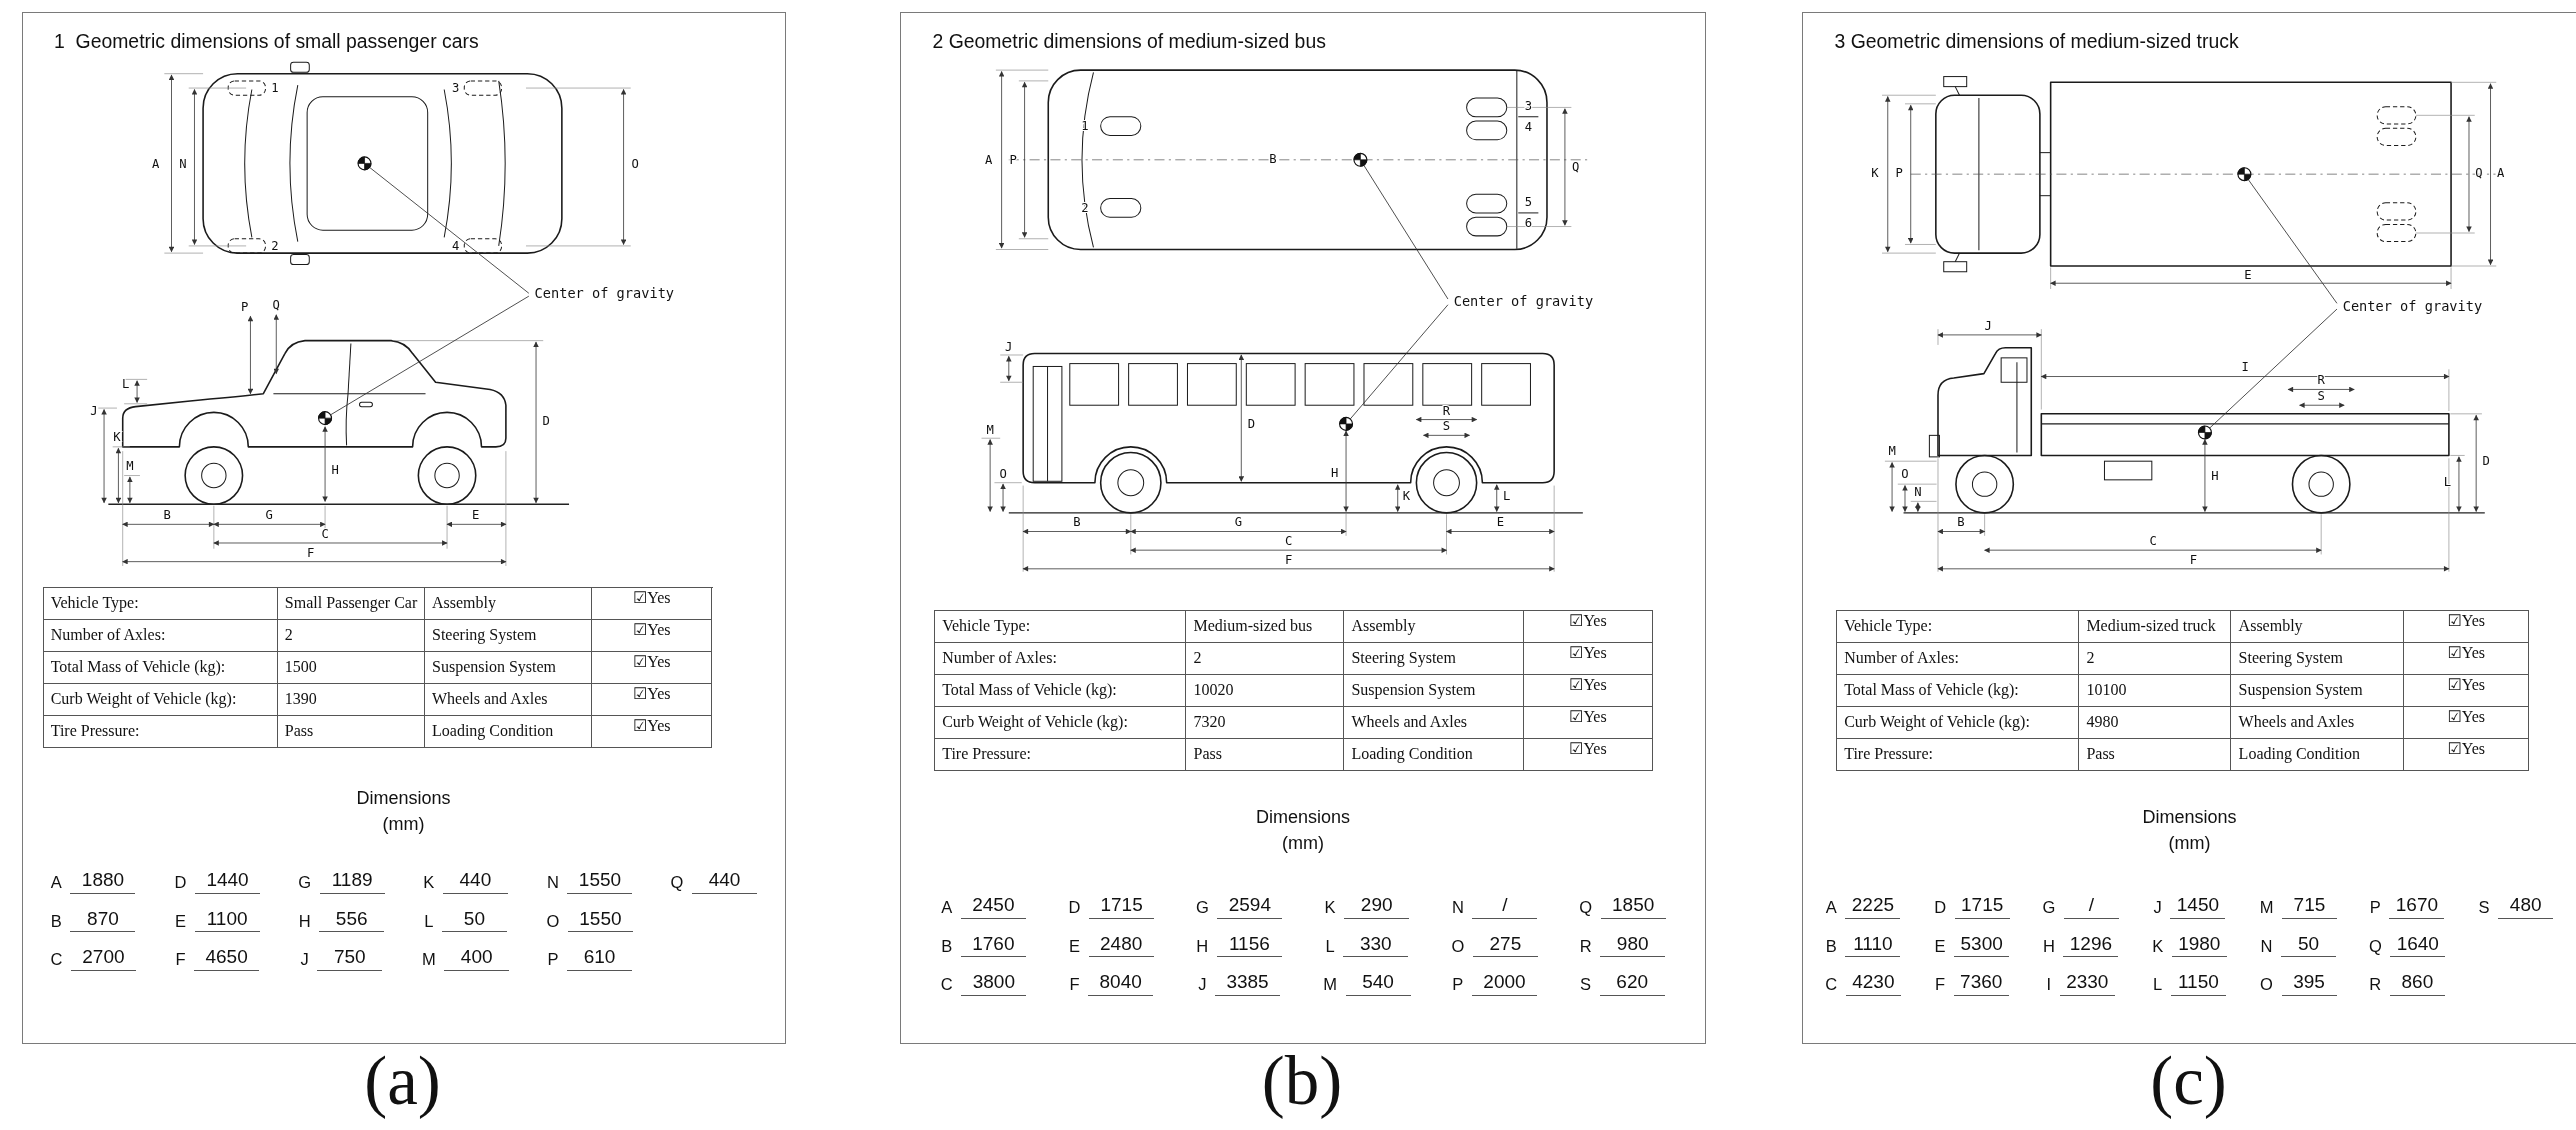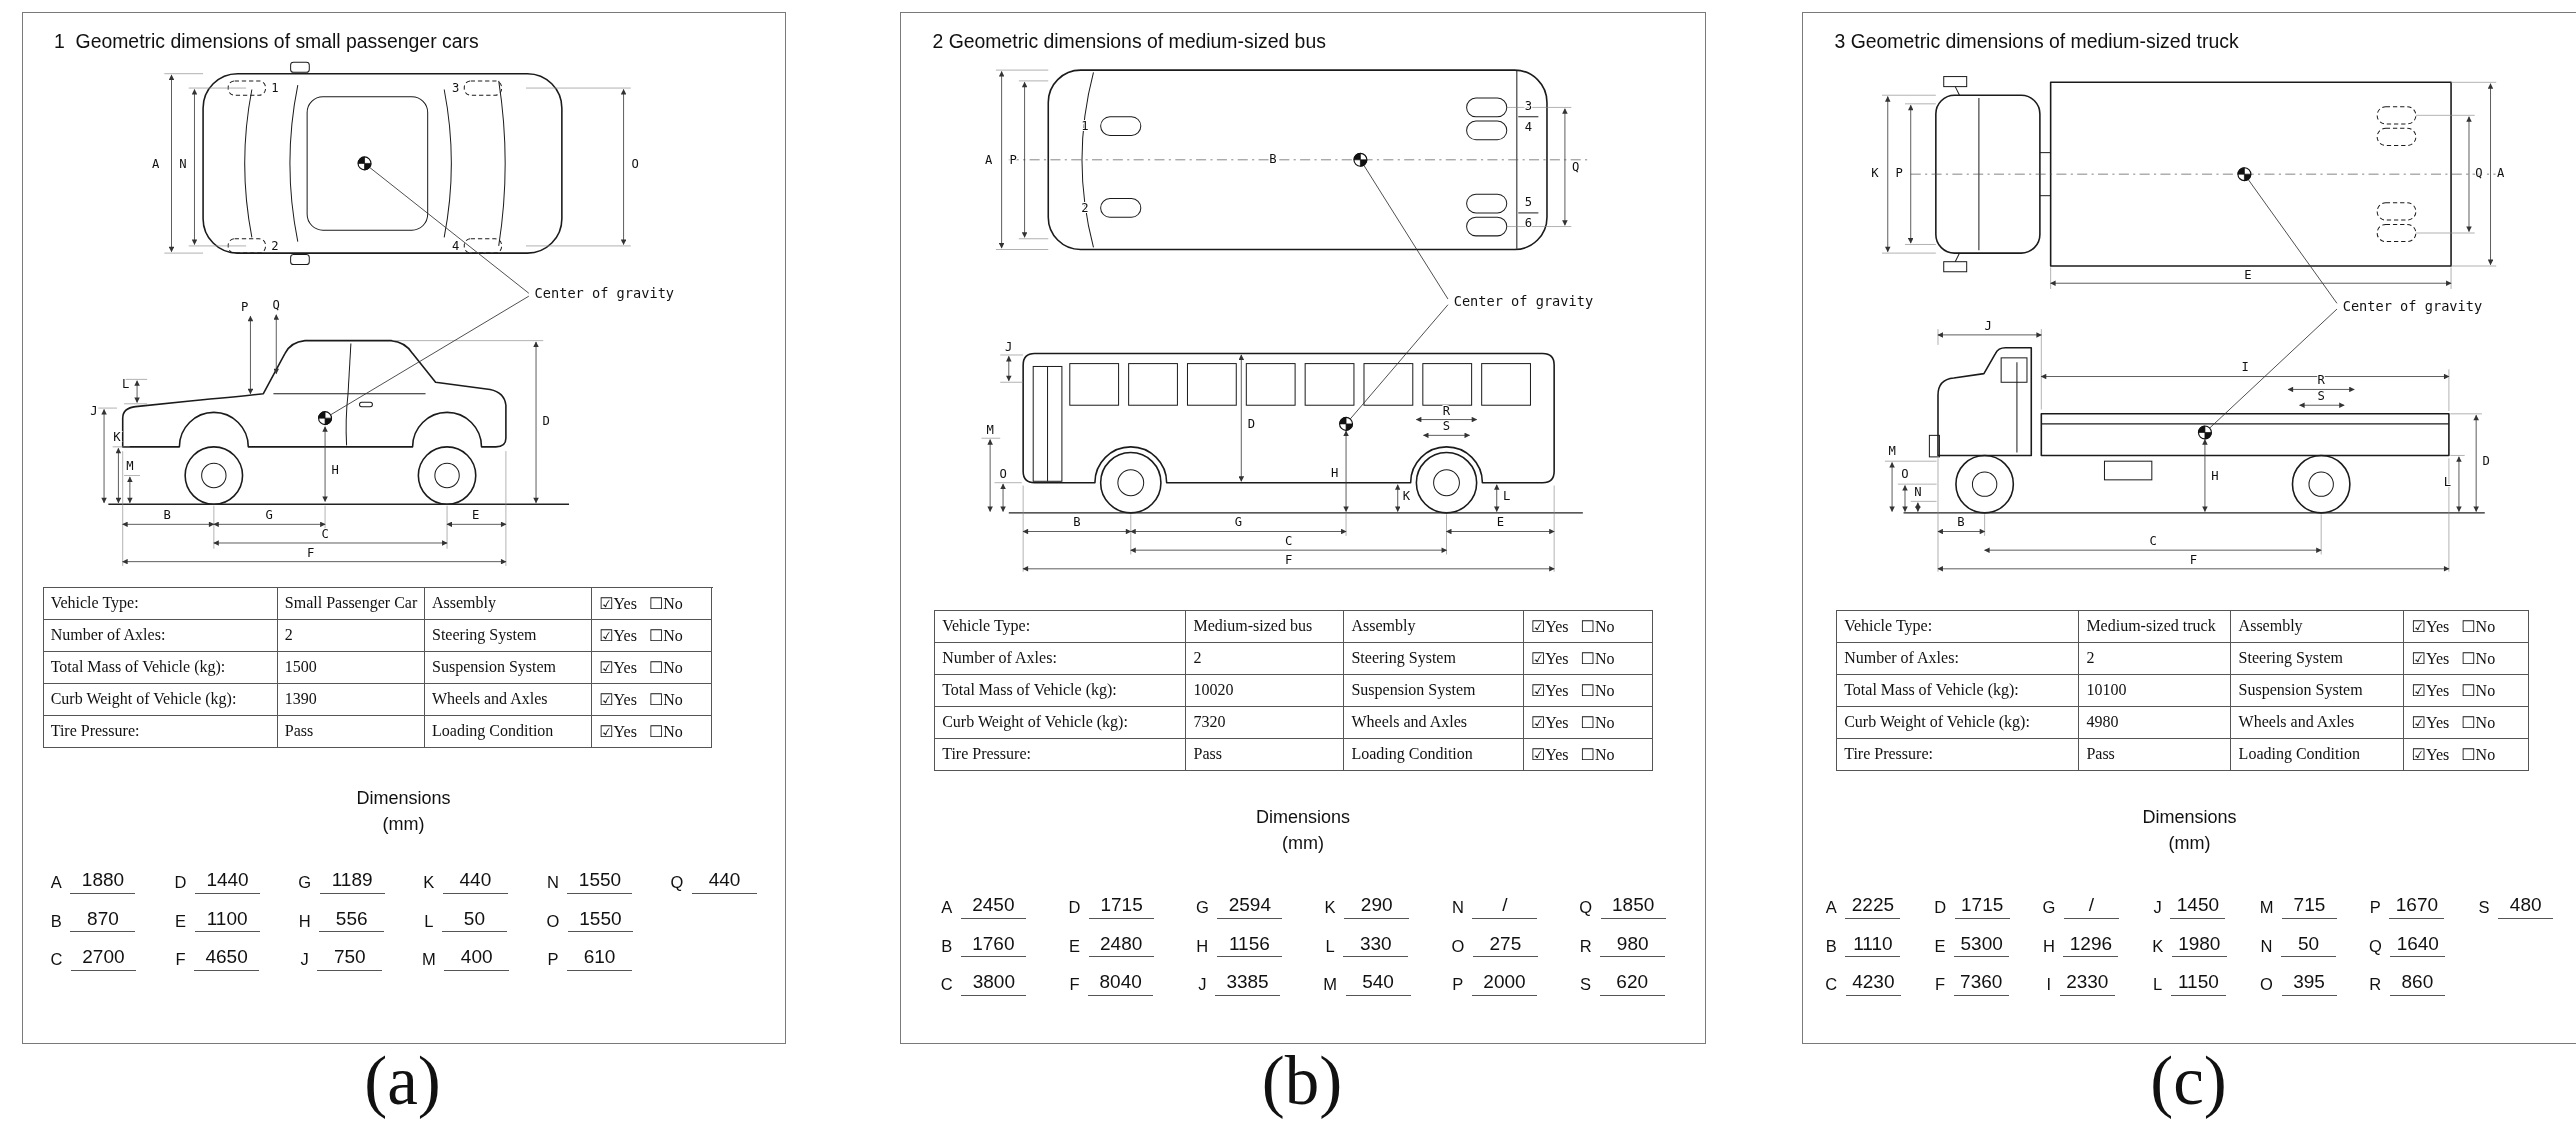--- a/index.html
+++ b/index.html
@@ -12,21 +12,21 @@
   .drawing{position:absolute;left:0;top:32px;width:100%;height:531px;}
 
   
   .info{position:absolute;border-top:1.1px solid #555;border-left:1.1px solid #555;}
   .info-a{top:574px;left:20px;width:669px;}
   .info-b{top:597px;left:33px;width:718px;}
   .info-c{top:597px;left:33px;width:692px;}
   .irow{display:grid;grid-template-columns:35% 22% 25% 18%;}
   .ic{border-right:1.1px solid #555;border-bottom:1.1px solid #555;padding:0 7.2px;height:31px;
       display:flex;align-items:center;font-size:16px;white-space:nowrap;overflow:hidden;font-family:Liberation Serif, serif;}
-  .c4{gap:12px;}
+  .c4{gap:32px;flex-direction:column;}
 
   
   .dim-head{position:absolute;left:0;right:0;text-align:center;font-size:18px;line-height:26px;}
   .dh-a{top:772px;}.dh-b{top:791px;}.dh-c{top:791px;}
   .dim-table{position:absolute;}
   .dt-a{top:849px;left:8.6px;right:8.6px;}
   .dt-b{top:874px;left:18.7px;right:18.7px;}
   .dt-c{top:874px;left:5.7px;right:5.7px;}
   .drow{display:grid;margin-bottom:6.5px;}
   .cols6{grid-template-columns:repeat(6,1fr);}

